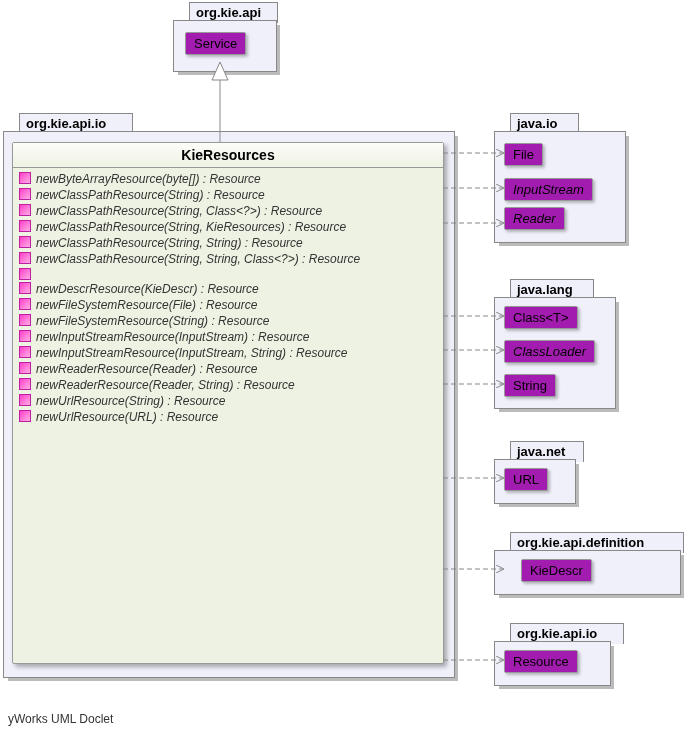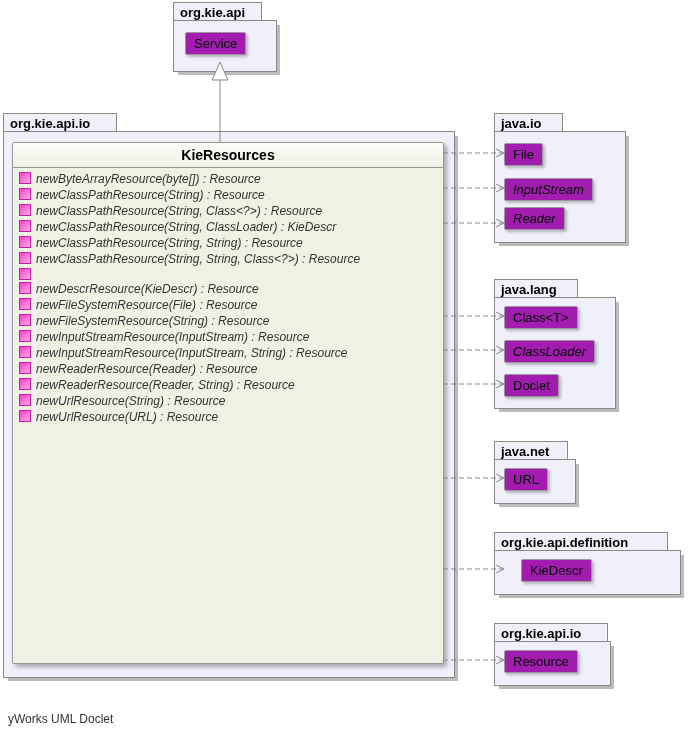--- a/index.html
+++ b/index.html
@@ -24,20 +24,21 @@
   .package-tab {
     position: absolute;
     background: #f0f0fa;
     border: 1px solid #888;
     border-bottom: none;
     padding: 2px 6px;
     font-weight: bold;
     font-size: 13px;
     height: 16px;
     line-height: 16px;
+    margin-left: 16px;
   }
   .class-box {
     position: absolute;
     background: #eef2e3;
     border: 1px solid #999;
     border-radius: 2px;
     box-shadow: 3px 3px 4px rgba(0,0,0,0.3);
   }
   .class-title {
     text-align: center;
@@ -113,21 +114,21 @@
       <div class="method-line">
         <span class="method-icon"></span>
         <span>newClassPathResource(String) : Resource</span>
       </div>
       <div class="method-line">
         <span class="method-icon"></span>
         <span>newClassPathResource(String, Class&lt;?&gt;) : Resource</span>
       </div>
       <div class="method-line">
         <span class="method-icon"></span>
-        <span>newClassPathResource(String, ClassLoader) : KieDescr</span>
+        <span>newClassPathResource(String, KieResources) : Resource</span>
       </div>
       <div class="method-line">
         <span class="method-icon"></span>
         <span>newClassPathResource(String, String) : Resource</span>
       </div>
       <div class="method-line">
         <span class="method-icon"></span>
         <span>newClassPathResource(String, String, Class&lt;?&gt;) : Resource</span>
       </div>
       <div class="method-line">
@@ -177,21 +178,21 @@
 <div class="package-box" style="left:494px; top:131px; width:130px; height:110px;"></div>
 <div class="small-class" style="left:504px; top:143px;">File</div>
 <div class="small-class italic" style="left:504px; top:178px;">InputStream</div>
 <div class="small-class italic" style="left:504px; top:207px;">Reader</div>
 
 <div class="package-shadow" style="left:499px; top:302px; width:120px; height:110px;"></div>
 <div class="package-tab" style="left:494px; top:279px; width:70px;">java.lang</div>
 <div class="package-box" style="left:494px; top:297px; width:120px; height:110px;"></div>
 <div class="small-class" style="left:504px; top:306px;">Class&lt;T&gt;</div>
 <div class="small-class italic" style="left:504px; top:340px;">ClassLoader</div>
-<div class="small-class" style="left:504px; top:374px;">Doclet</div>
+<div class="small-class" style="left:504px; top:374px;">String</div>
 
 <div class="package-shadow" style="left:499px; top:464px; width:80px; height:43px;"></div>
 <div class="package-tab" style="left:494px; top:441px; width:60px;">java.net</div>
 <div class="package-box" style="left:494px; top:459px; width:80px; height:43px;"></div>
 <div class="small-class" style="left:504px; top:468px;">URL</div>
 
 <div class="package-shadow" style="left:499px; top:555px; width:185px; height:43px;"></div>
 <div class="package-tab" style="left:494px; top:532px; width:160px;">org.kie.api.definition</div>
 <div class="package-box" style="left:494px; top:550px; width:185px; height:43px;"></div>
 <div class="small-class" style="left:521px; top:559px;">KieDescr</div>

